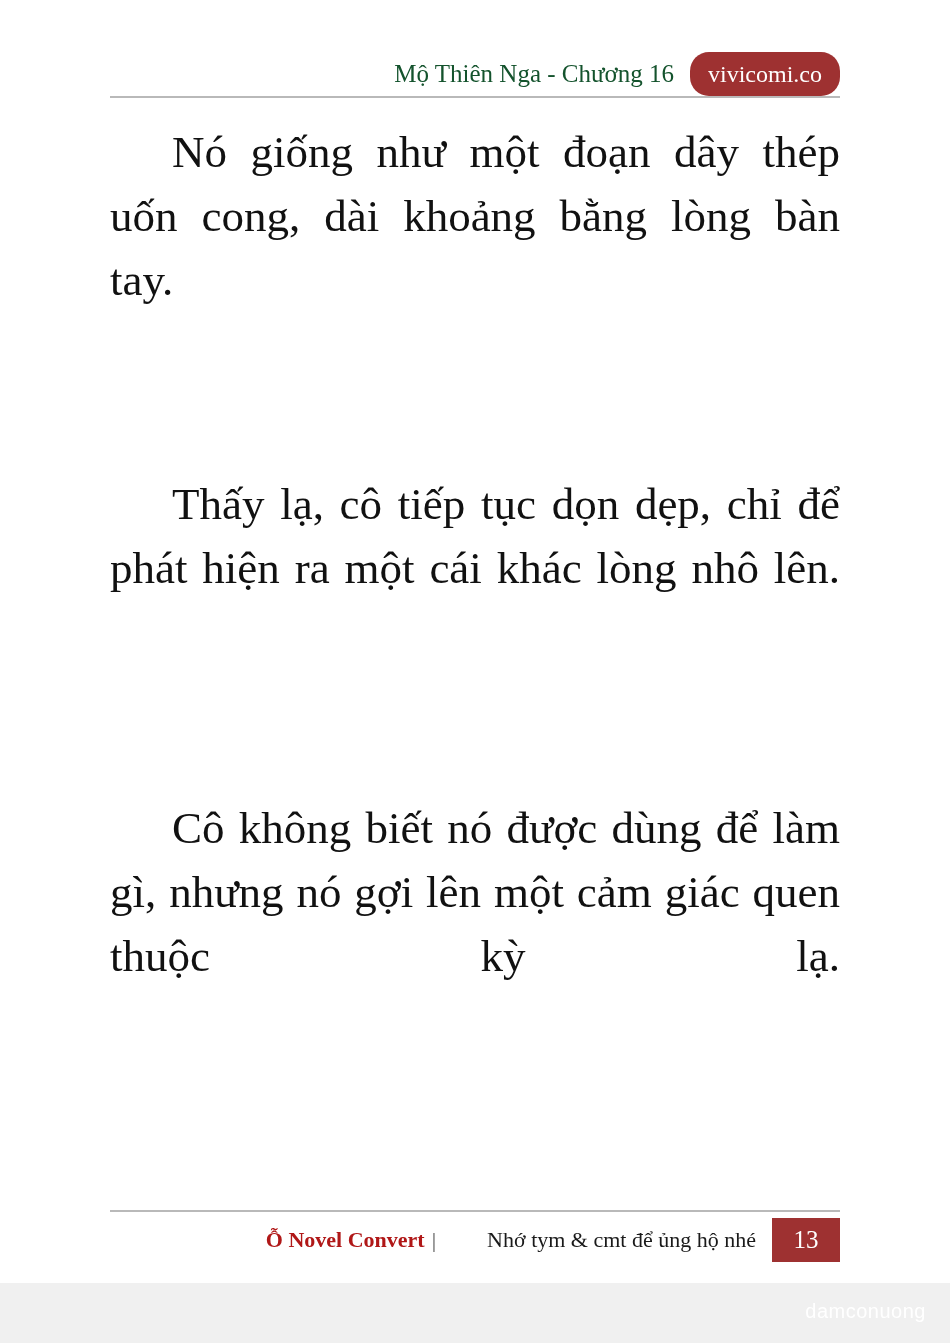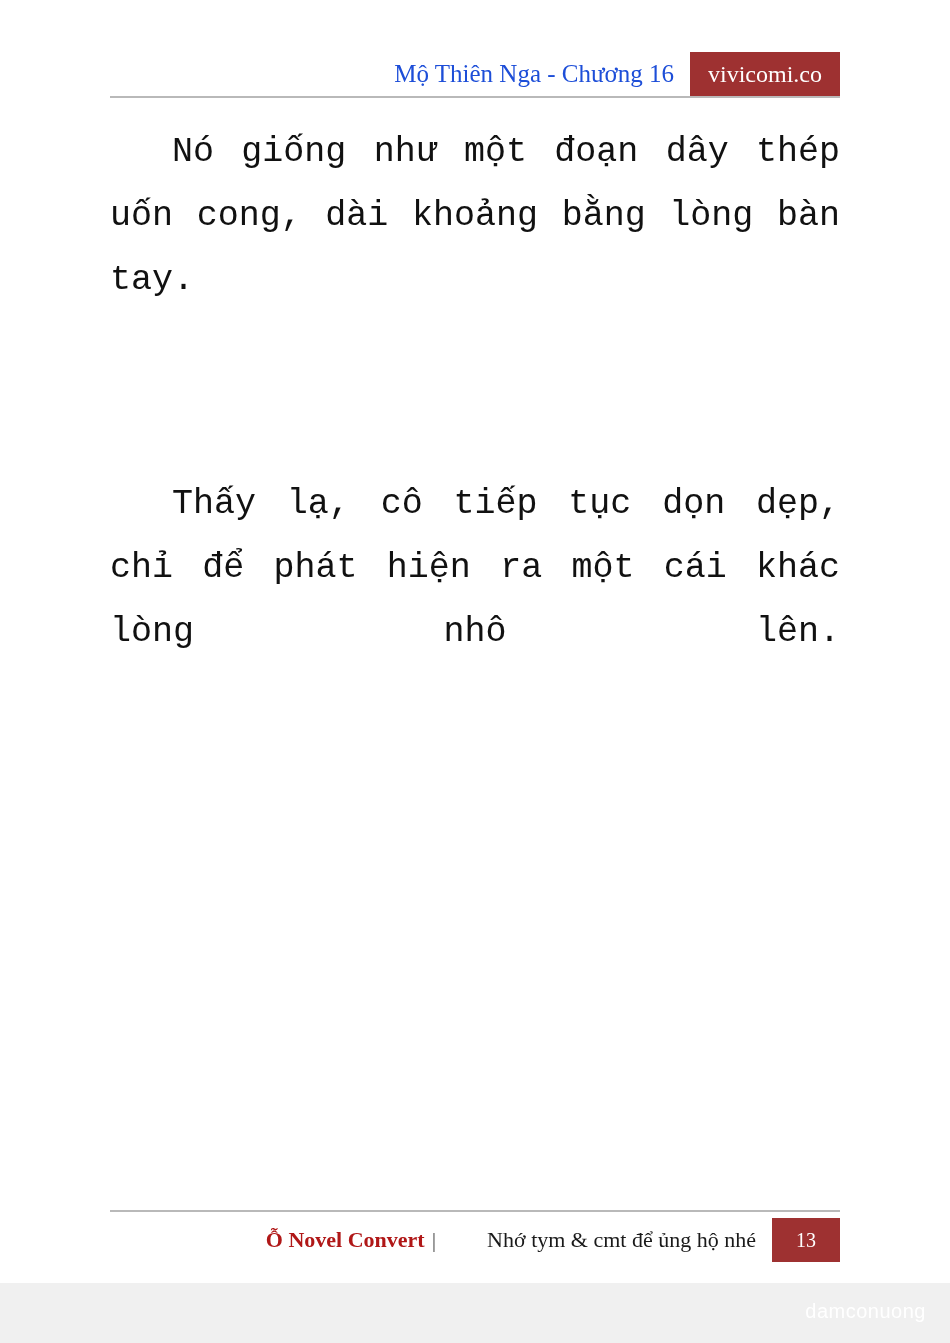--- a/index.html
+++ b/index.html
@@ -31,57 +31,58 @@
     top: 52px;
     width: 730px;
     height: 44px;
     display: flex;
     align-items: stretch;
     justify-content: flex-end;
   }
   .header-title {
     font-family: "Liberation Serif", serif;
     font-size: 25px;
-    color: #1d4ed8;
+    color: #14532d;
     display: flex;
     align-items: center;
     justify-content: flex-end;
     padding-right: 16px;
     white-space: nowrap;
   }
   .header-badge {
     background: #9e3131;
     color: #ffffff;
     font-family: "Liberation Serif", serif;
     font-size: 24px;
     display: flex;
     align-items: center;
     justify-content: center;
     padding: 0 18px;
     white-space: nowrap;
+    border-radius: 19px;
   }
   .header-rule {
     position: absolute;
     left: 110px;
     top: 96px;
     width: 730px;
     height: 2px;
     background: #b9b9b9;
   }
 
   
   .content {
     position: absolute;
     left: 110px;
     top: 120px;
     width: 730px;
   }
   .para {
-    font-family: Liberation Mono, monospace;
-    font-size: 35px;
+    font-family: Liberation Serif, serif;
+    font-size: 45px;
     line-height: 64px;
     color: #111111;
     text-align: justify;
     text-justify: inter-word;
     text-indent: 62px;
     margin: 0 0 60px 0;
     word-spacing: 1px;
   }
   .para::after {
     content: "";
@@ -135,21 +136,21 @@
   }
   .footer-note {
     color: #1a1a1a;
     font-family: "Liberation Serif", serif;
     margin-left: 44px;
   }
   .footer-page {
     background: #9e3131;
     color: #ffffff;
     font-family: "Liberation Serif", serif;
-    font-size: 20px;
+    font-size: 25px;
     display: flex;
     align-items: center;
     justify-content: center;
     width: 68px;
   }
 
   
   .bottombar {
     position: absolute;
     left: 0;
@@ -188,20 +189,21 @@
     <div class="header-badge">vivicomi.co</div>
   </div>
   <div class="header-rule"></div>
 
   <div class="content">
     <p class="para">Nó giống như một đoạn dây thép uốn cong, dài khoảng bằng lòng bàn tay.</p>
     <div class="spacer-sm"></div>
     <p class="para">Thấy lạ, cô tiếp tục dọn dẹp, chỉ để phát hiện ra một cái khác lòng nhô lên.</p>
     <div class="spacer-sm"></div>
     <div class="spacer-sm"></div>
+    <p class="para">Cô không biết nó được dùng để làm gì, nhưng nó gợi lên một cảm giác quen thuộc kỳ lạ.</p>
   </div>
 
   <div class="footer-rule"></div>
   <div class="footer">
     <div class="footer-text">
       <span class="footer-brand">Ỗ Novel Convert</span>
       <span class="footer-sep">|</span>
       <span class="footer-note">Nhớ tym &amp; cmt để ủng hộ nhé</span>
     </div>
     <div class="footer-page">13</div>

